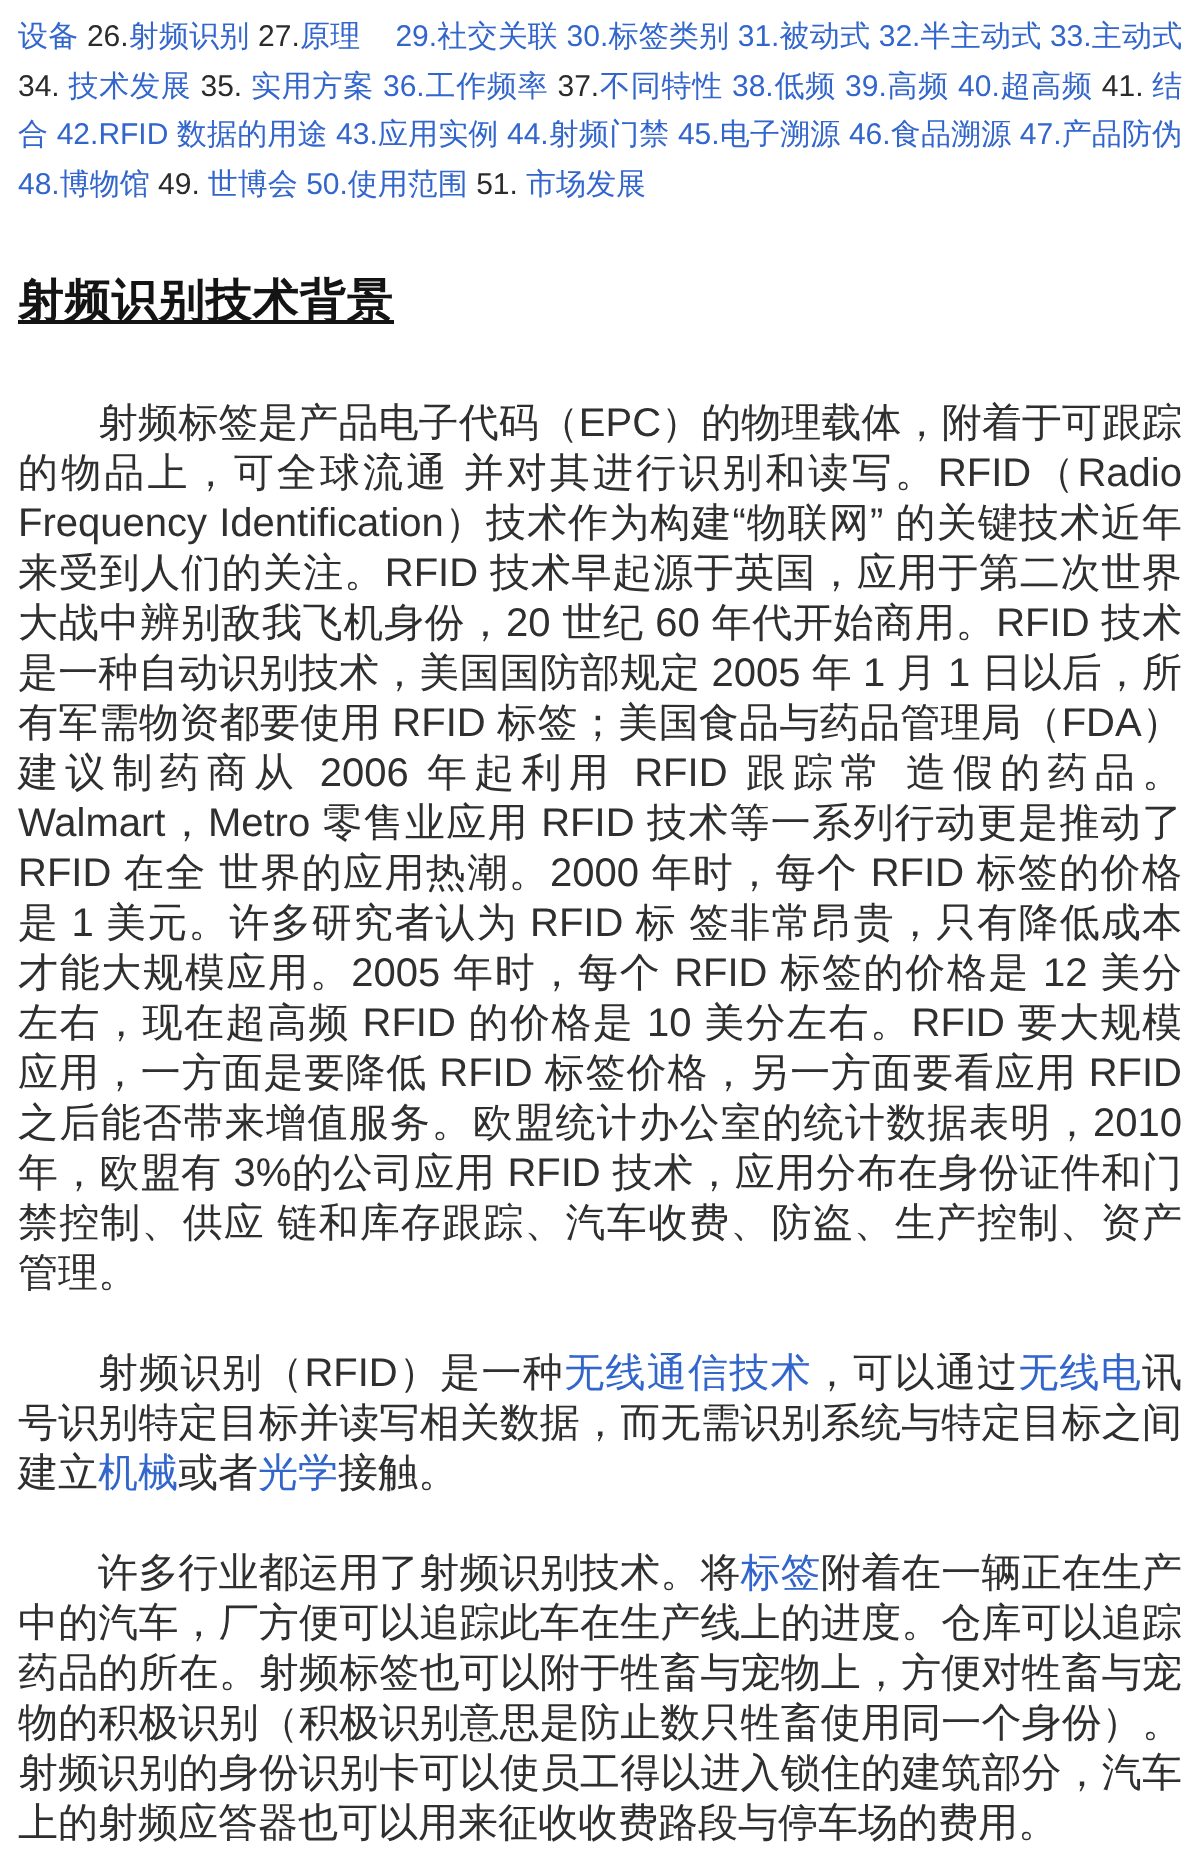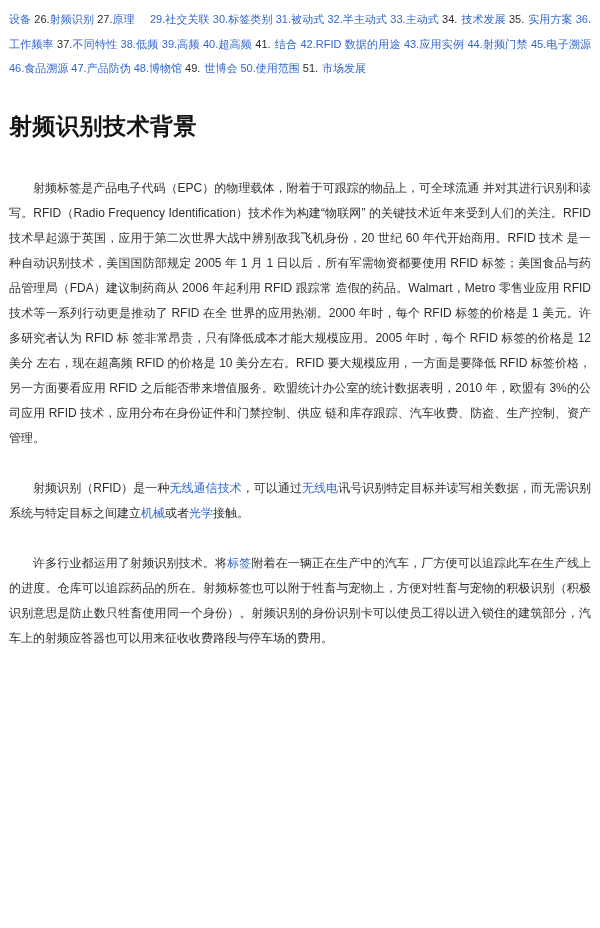--- a/index.html
+++ b/index.html
@@ -3,36 +3,36 @@
 <meta charset="utf-8">
 <style>
   html,body{margin:0;padding:0;}
   body{
     width:600px;height:928px;overflow:hidden;background:#ffffff;
     font-family:"Liberation Sans","DejaVu Sans",sans-serif;
   }
   .page{padding:7px 9px 0 9px;}
   
   .toc{
-    font-size:11px;line-height:24.6px;text-align:justify;
+    font-size:15px;line-height:24.6px;text-align:justify;
     color:#2b2b2b;
   }
   .toc .num{color:#2b2b2b;}
   .toc .num.b{color:#3366cc;}
   .toc .num.sp{margin-right:4px;}
   a.lk,.plink{color:#3366cc;text-decoration:none;cursor:pointer;}
   .gapx{display:inline-block;width:9px;}
   
   .h{
     font-size:23px;font-weight:bold;color:#141414;
-    margin:30px 0 34px 0;letter-spacing:0.5px;
+    margin:30px 0 34px 0;letter-spacing:0.5px;text-decoration:underline;
   }
   
   .para{
-    font-size:12px;line-height:25px;color:#2f2f2f;
+    font-size:20px;line-height:25px;color:#2f2f2f;
     text-align:justify;text-indent:2em;margin:25px 0;
   }
   .para b{font-weight:normal;}
 </style>
 </head>
 <body>
 
 <div class="page">
 
   <div class="toc">

